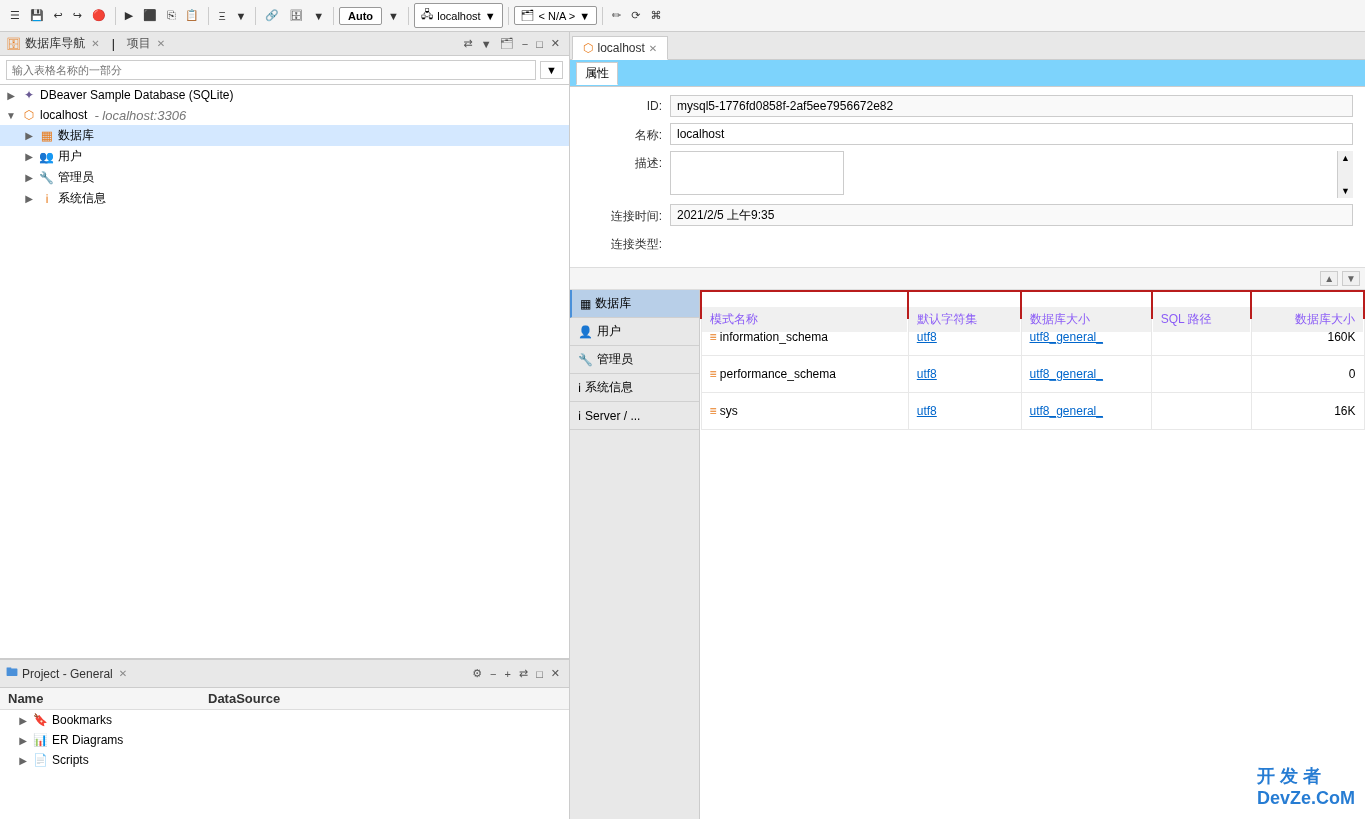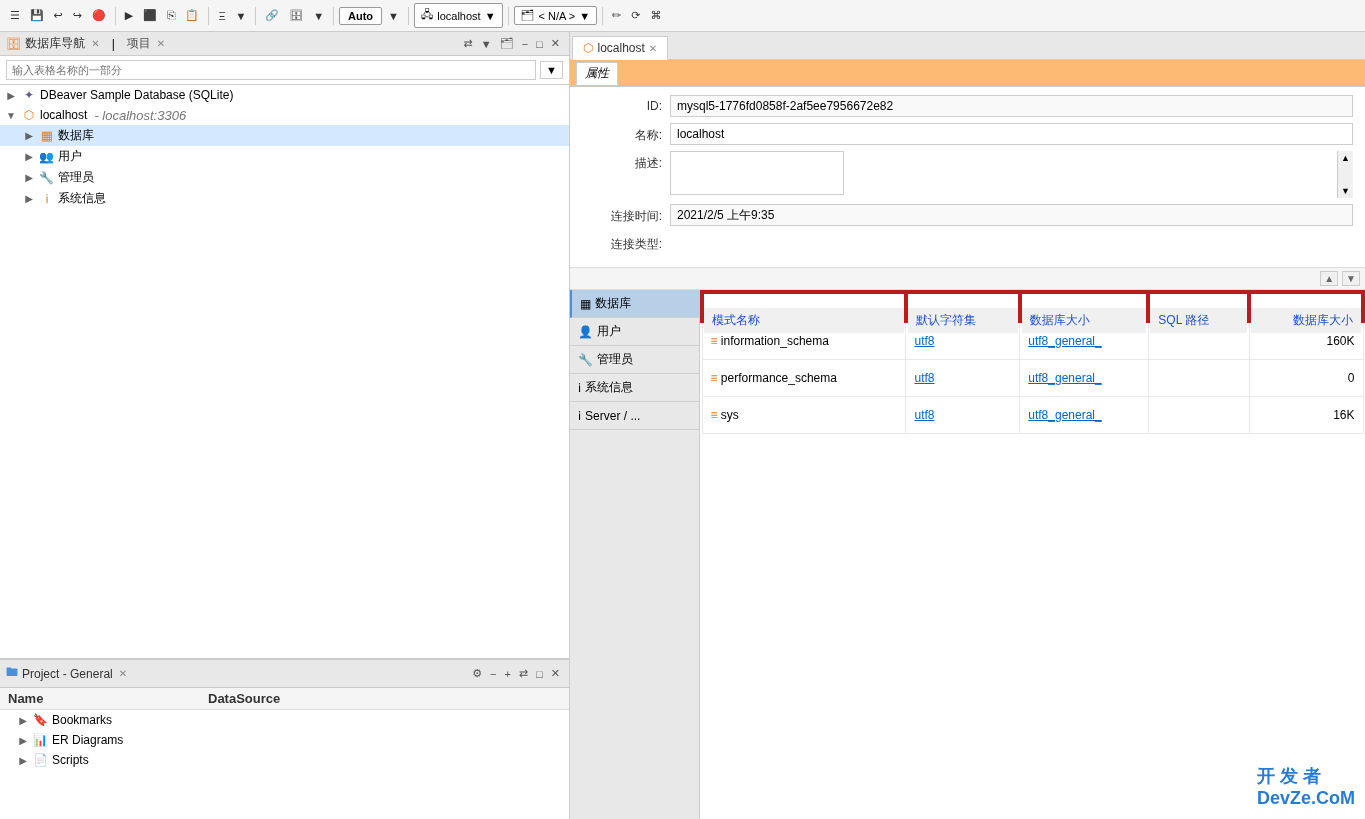--- a/index.html
+++ b/index.html
@@ -211,26 +211,25 @@
 
     .content-area {
       flex: 1;
       display: flex;
       flex-direction: column;
       overflow: hidden;
     }
 
     
     .properties-tab-bar {
-      background: #fdba74;
+      background: #7dd3fc;
       border-bottom: 1px solid #ccc;
       padding: 2px 6px;
       display: flex;
       align-items: center;
-      font-style: italic;
     }
     .prop-tab {
       padding: 2px 8px;
       font-size: 12px;
       cursor: pointer;
       border: 1px solid transparent;
       border-bottom: none;
     }
     .prop-tab.active {
       background: #fff;
@@ -331,25 +330,25 @@
       flex: 1;
       overflow: auto;
     }
     .data-table {
       border-collapse: collapse;
       width: 100%;
       font-size: 12px;
     }
     .data-table th {
       background: #f0f0f0;
-      border: 4px solid #b91c1c;
+      border: 2px solid #b91c1c;
       padding: 4px 8px;
       text-align: left;
       font-weight: normal;
-      color: #1d4ed8;
+      color: #8b5cf6;
       white-space: nowrap;
       position: sticky;
       top: 16px;
     }
     .data-table td {
       border: 1px solid #e8e8e8;
       padding: 11px 8px;
       white-space: nowrap;
     }
     .data-table .link { color: #0066cc; text-decoration: underline; cursor: pointer; }

